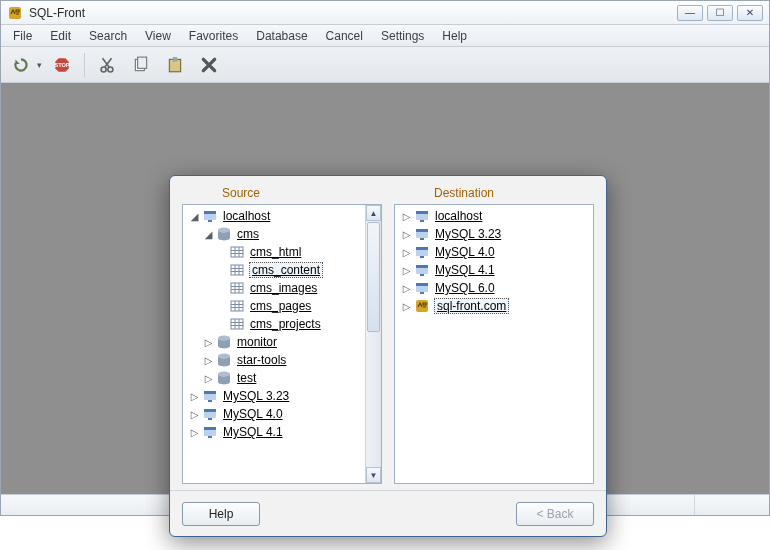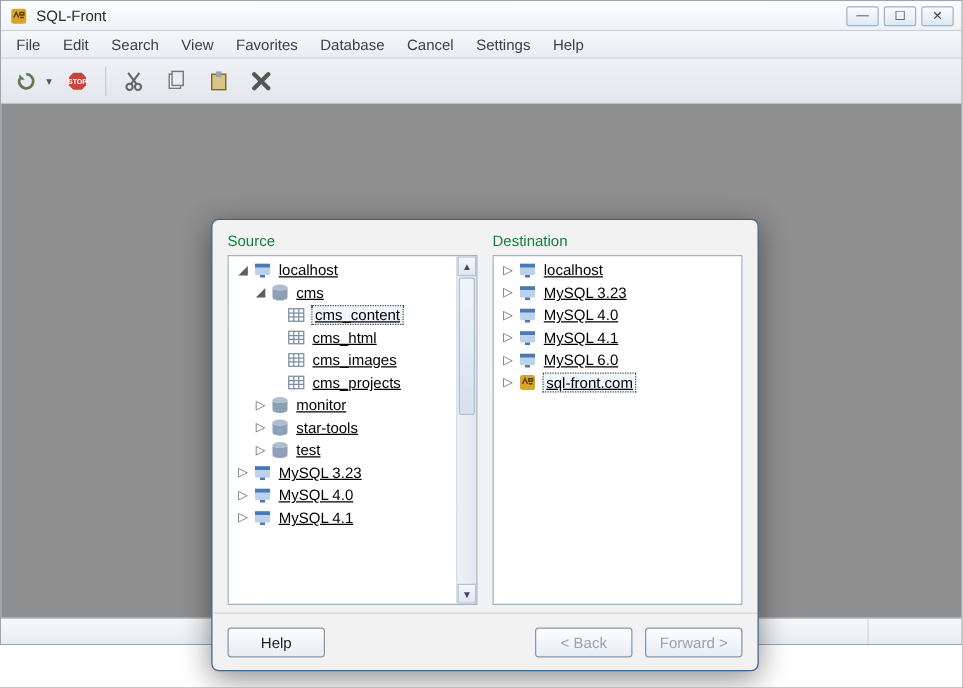--- a/index.html
+++ b/index.html
@@ -104,21 +104,21 @@
     color:#fff; font-weight:bold; font-size:11px;
     display:flex;align-items:center;justify-content:center;
     cursor: default;
   }
   .dlg-body {
     flex:1;
     display:flex; gap:12px;
     padding: 10px 12px 6px 12px;
   }
   .panel { flex:1; display:flex; flex-direction:column; }
-  .panel .label { color:#15803d; margin-bottom:4px;}
+  .panel .label { color:#a16207; margin-bottom:4px;margin-left:40px;}
   .tree-wrap {
     flex:1;
     border:1px solid #9fb2c7;
     background:#fff;
     display:flex;
     overflow:hidden;
     height: 236px;
   }
   .tree {
     flex:1; overflow-y:auto; overflow-x:hidden;
@@ -320,46 +320,55 @@
                 <span class="spacer" style="width:18px"></span>
                   <span class="caret">◢</span>
                 <span class="icon16">
                     <svg viewBox="0 0 16 16">
                       <use href="#ic-db"></use>
                     </svg>
                   </span>
                 <span class="label-txt">cms</span>
               </div>
 
+              <div class="node">
+                <span class="spacer" style="width:44px"></span>
+                <span class="icon16">
+                    <svg viewBox="0 0 16 16">
+                      <use href="#ic-table"></use>
+                    </svg>
+                  </span>
+                <span class="label-txt">cms_html</span>
+              </div>
               <div class="node selected">
                 <span class="spacer" style="width:44px"></span>
                 <span class="icon16">
                     <svg viewBox="0 0 16 16">
                       <use href="#ic-table"></use>
                     </svg>
                   </span>
                 <span class="label-txt">cms_content</span>
               </div>
               <div class="node">
                 <span class="spacer" style="width:44px"></span>
                 <span class="icon16">
                     <svg viewBox="0 0 16 16">
                       <use href="#ic-table"></use>
                     </svg>
                   </span>
-                <span class="label-txt">cms_html</span>
+                <span class="label-txt">cms_images</span>
               </div>
               <div class="node">
                 <span class="spacer" style="width:44px"></span>
                 <span class="icon16">
                     <svg viewBox="0 0 16 16">
                       <use href="#ic-table"></use>
                     </svg>
                   </span>
-                <span class="label-txt">cms_images</span>
+                <span class="label-txt">cms_pages</span>
               </div>
               <div class="node">
                 <span class="spacer" style="width:44px"></span>
                 <span class="icon16">
                     <svg viewBox="0 0 16 16">
                       <use href="#ic-table"></use>
                     </svg>
                   </span>
                 <span class="label-txt">cms_projects</span>
               </div>
@@ -504,23 +513,20 @@
       </div>
 
       <div class="dlg-buttons">
         <div class="btn">
             <span>Help</span>
           </div>
         <div class="spaceflex"></div>
         <div class="btn" disabled="">
             <span>&lt; Back</span>
           </div>
-        <div class="btn" disabled="">
-            <span>Forward &gt;</span>
-          </div>
       </div>
     </div>
 
   </div>
 
   <div class="statusbar">
     <div class="seg" style="flex:1"></div>
     <div class="seg" style="width:110px"></div>
     <div class="seg" style="width:100px"></div>
     <div class="seg" style="width:60px"></div>

